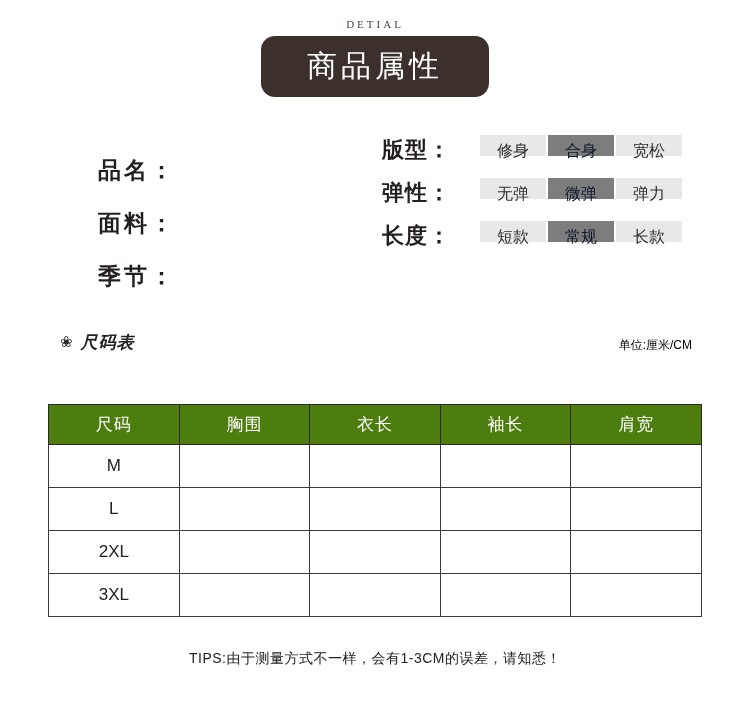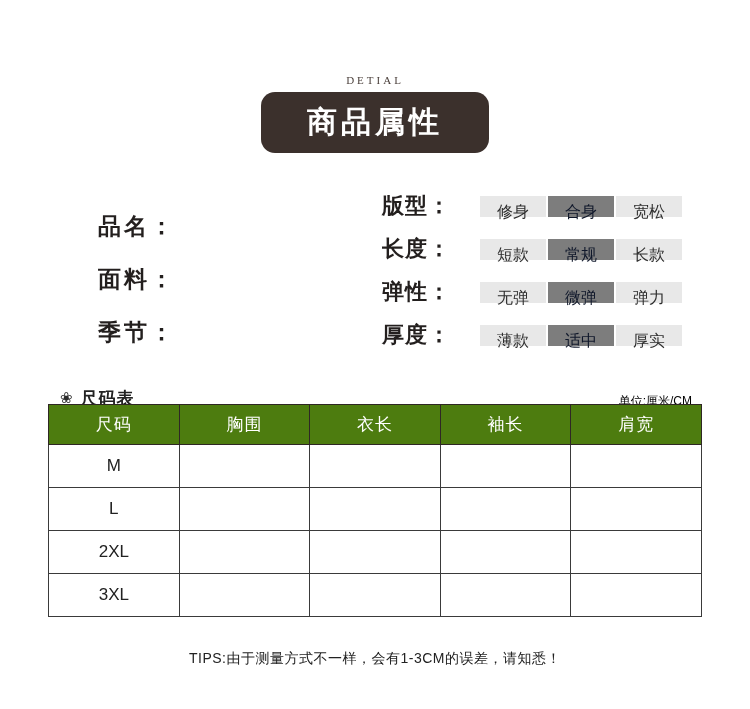--- a/index.html
+++ b/index.html
@@ -13,38 +13,37 @@
     font-family: "Liberation Sans", "DejaVu Sans", sans-serif;
     color: #2b2b2b;
     overflow: hidden;
     position: relative;
   }
 
   
   .header {
     width: 100%;
     text-align: center;
-    padding-top: 30px;
-    margin-top: 44px;
+    padding-top: 18px;
   }
   .eyebrow {
     font-size: 11px;
     letter-spacing: 3px;
     color: #4a3f3a;
     font-family: "Liberation Serif", "DejaVu Serif", serif;
     margin-bottom: 6px;
   }
   .title-plate {
     display: inline-block;
     background: #3b302c;
     color: #ffffff;
     border-radius: 14px;
     padding: 13px 46px 15px 46px;
     font-size: 30px;
-    font-weight: bold;
+    font-weight: normal;
     letter-spacing: 4px;
     line-height: 1.1;
   }
 
   
   .attrs {
     position: relative;
     margin-top: 38px;
     height: 190px;
   }
@@ -63,21 +62,20 @@
     margin-bottom: 30px;
   }
 
   .right-rows {
     position: absolute;
     left: 382px;
     top: 0px;
   }
   .attr-row {
     display: flex;
-    align-items: center;
     margin-bottom: 13px;
   }
   .attr-label {
     font-size: 22px;
     font-weight: bold;
     letter-spacing: 1px;
     color: #231f1e;
     width: 98px;
     white-space: nowrap;
   }
@@ -103,20 +101,21 @@
     height: 28px;
   }
   .chart-title {
     position: absolute;
     left: 60px;
     top: 0;
     font-size: 17px;
     font-weight: bold;
     color: #222;
     letter-spacing: 1px;
+    font-style: italic;
   }
   .flower-icon {
     display: inline-block;
     margin-right: 7px;
     font-size: 15px;
     color: #2b2b2b;
     vertical-align: 1px;
   }
   .unit {
     position: absolute;
@@ -181,39 +180,33 @@
   <div class="right-rows">
 
     <div class="attr-row">
       <div class="attr-label">版型：</div>
       <div class="opt">修身</div>
       <div class="opt active">合身</div>
       <div class="opt">宽松</div>
     </div>
 
     <div class="attr-row">
+      <div class="attr-label">弹性：</div>
+      <div class="opt">无弹</div>
+      <div class="opt active">微弹</div>
+      <div class="opt">弹力</div>
+    </div>
+
+    <div class="attr-row">
       <div class="attr-label">长度：</div>
       <div class="opt">短款</div>
       <div class="opt active">常规</div>
       <div class="opt">长款</div>
     </div>
 
-    <div class="attr-row">
-      <div class="attr-label">弹性：</div>
-      <div class="opt">无弹</div>
-      <div class="opt active">微弹</div>
-      <div class="opt">弹力</div>
-    </div>
-
-    <div class="attr-row">
-      <div class="attr-label">厚度：</div>
-      <div class="opt">薄款</div>
-      <div class="opt active">适中</div>
-      <div class="opt">厚实</div>
-    </div>
 
   </div>
 </div>
 
 <div class="chart-head">
   <div class="chart-title">
     <span class="flower-icon">❀</span><span>尺码表</span>
   </div>
   <div class="unit">单位:厘米/CM</div>
 </div>

